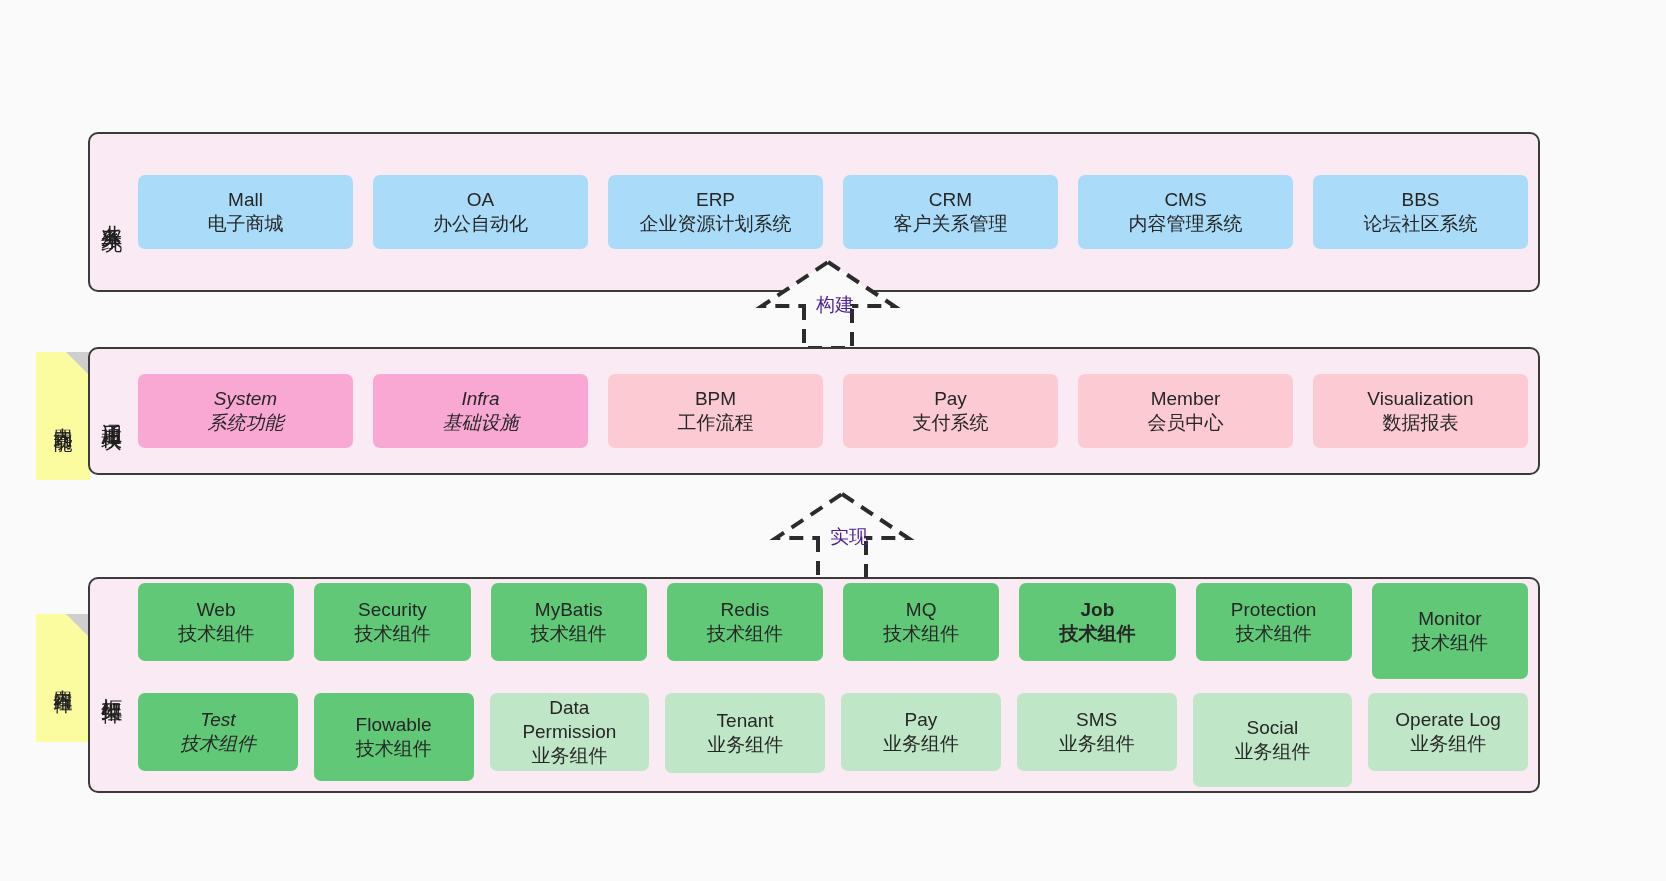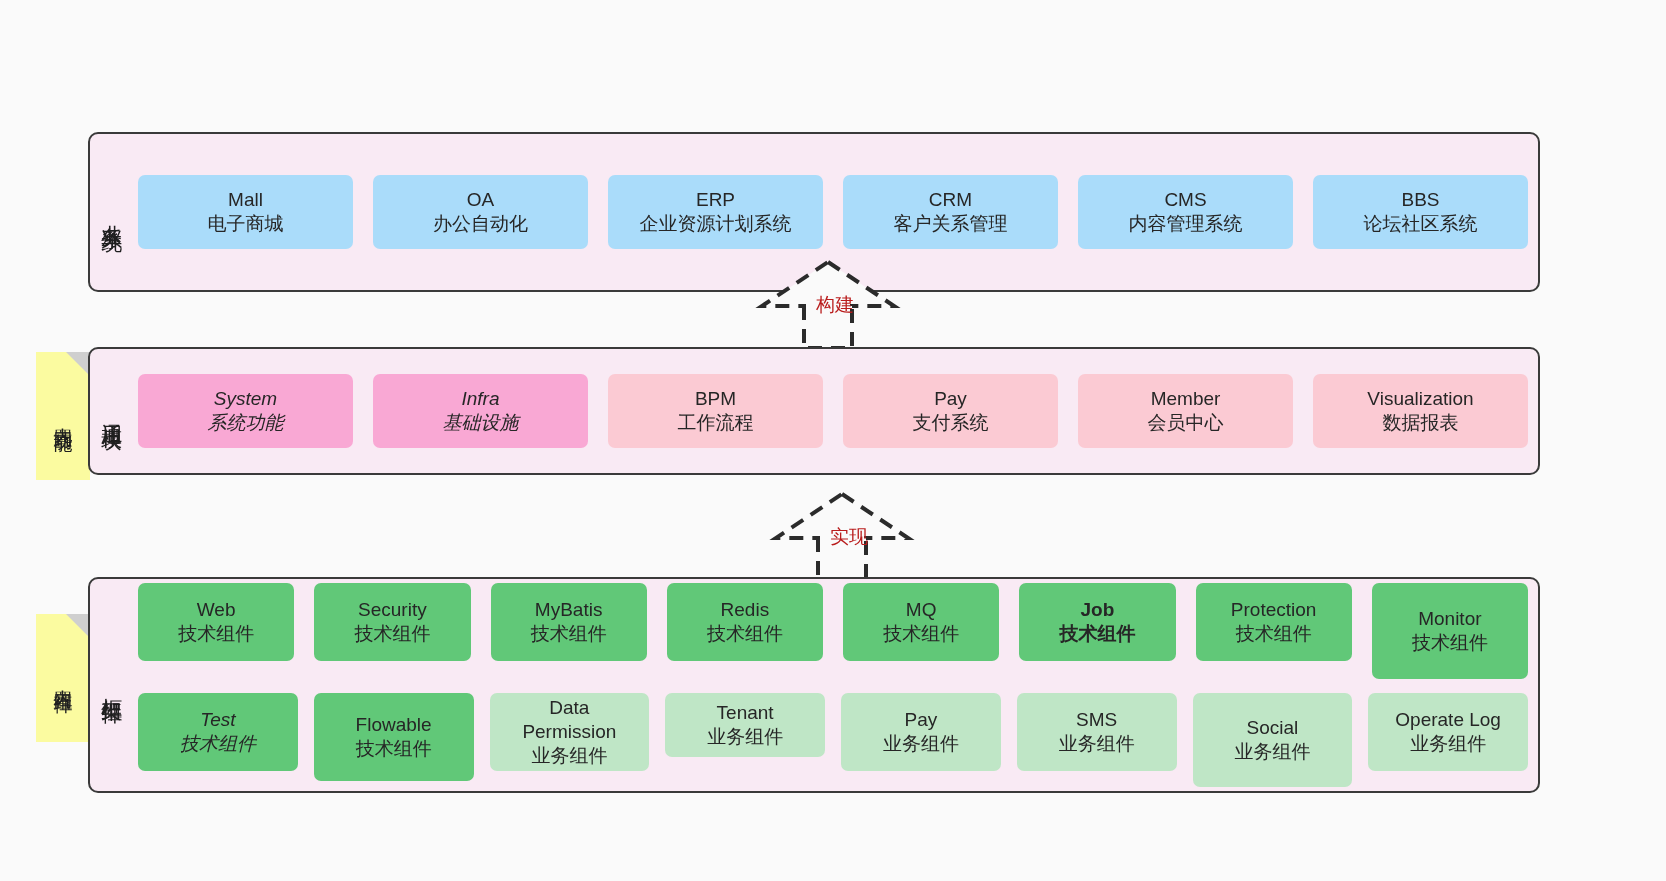--- a/index.html
+++ b/index.html
@@ -109,21 +109,21 @@
     border-left: 24px solid transparent;
     border-top: 24px solid #cfcfcf;
   }
 
   
   .arrow-wrap { position: absolute; }
   .arrow-wrap svg { display: block; overflow: visible; }
   .arrow-label {
     position: absolute;
     font-size: 19px;
-    color: #b91c1c;
+    color: #4c1d95;
     background: transparent;
     white-space: nowrap;
     user-select: none;
   }
 </style>
 </head>
 <body>
 
 <div id="canvas">
 
@@ -267,21 +267,21 @@
           <span class="cn">技术组件</span>
         </div>
         <div class="card c-green" style="height:88px;">
           <span class="en">Flowable</span>
           <span class="cn">技术组件</span>
         </div>
         <div class="card c-lightgreen" style="height:78px;">
           <span class="en" style="max-width:110px;">Data Permission</span>
           <span class="cn">业务组件</span>
         </div>
-        <div class="card c-lightgreen" style="height:64px;">
+        <div class="card c-lightgreen" style="height:80px;">
           <span class="en">Tenant</span>
           <span class="cn">业务组件</span>
         </div>
         <div class="card c-lightgreen" style="height:78px;">
           <span class="en">Pay</span>
           <span class="cn">业务组件</span>
         </div>
         <div class="card c-lightgreen" style="height:78px;">
           <span class="en">SMS</span>
           <span class="cn">业务组件</span>

